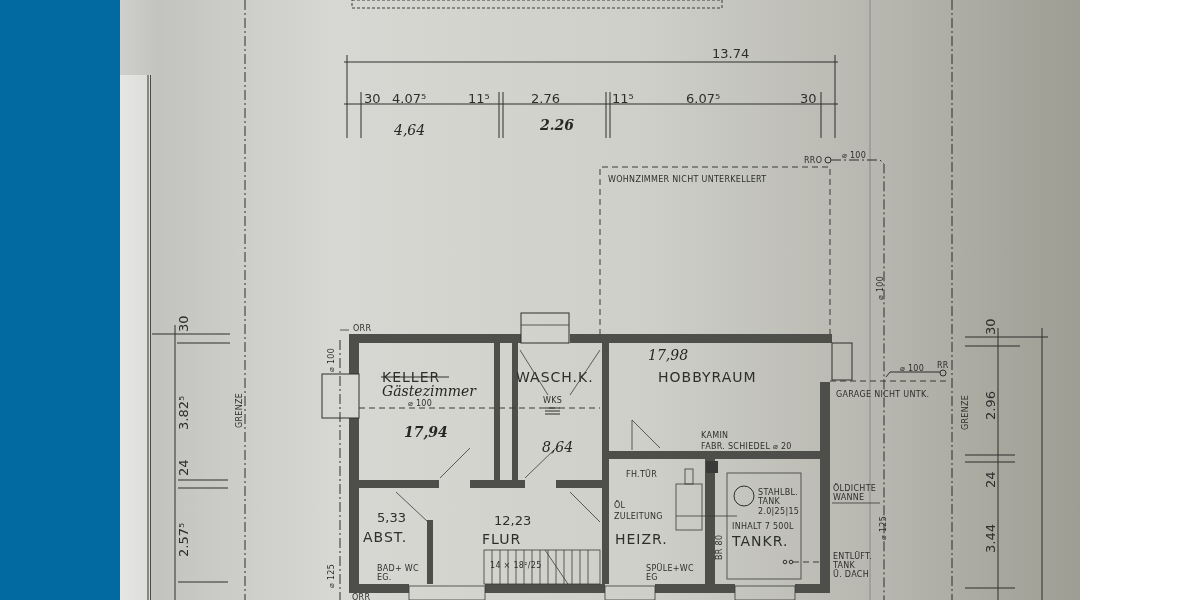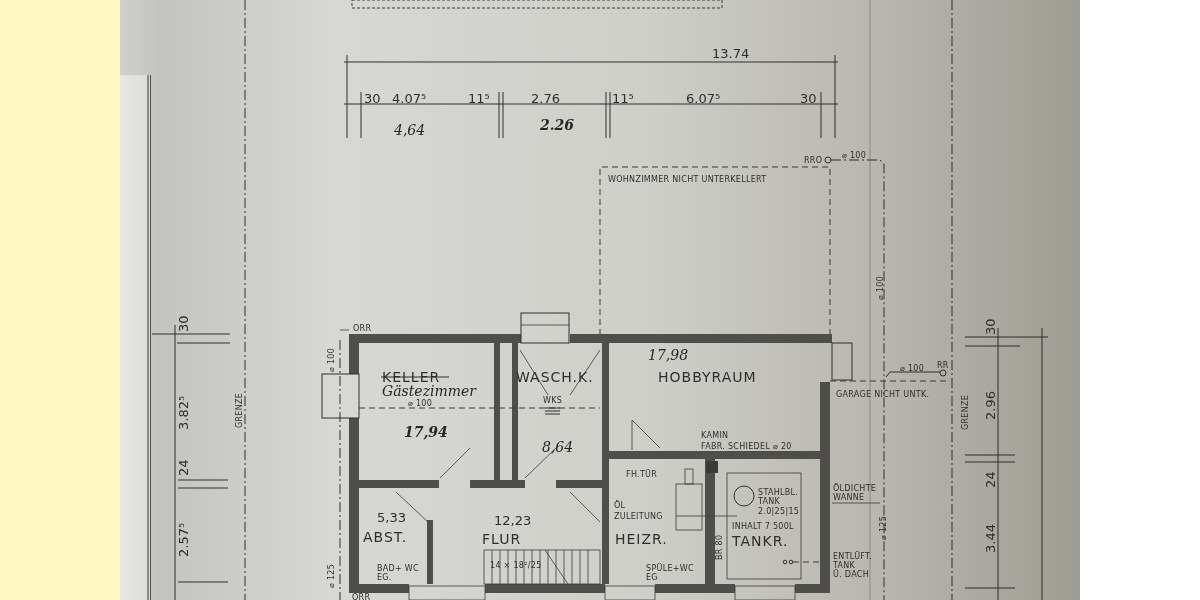--- a/index.html
+++ b/index.html
@@ -1,16 +1,16 @@
 <!DOCTYPE html>
 <html><head>
 <meta charset="utf-8">
 <style>
   html, body { margin: 0; padding: 0; width: 1200px; height: 600px; overflow: hidden; background: #ffffff; }
-  .stage { position: relative; width: 992px; height: 600px; background: #fef9c3; }
+  .stage { position: relative; width: 992px; height: 600px; background: #0369a1; }
   .photo {
     position: absolute; left: 120px; top: 0; width: 960px; height: 600px; overflow: hidden;
     background: linear-gradient(90deg, #cfcfcc 0%, #c3c3c0 4%, #d7d7d3 22%, #cfcfca 55%, #b6b6ae 80%, #9d9d94 100%);
   }
   .paper-left-strip {
     position: absolute; left: 0; top: 75px; width: 30px; height: 525px;
     background: linear-gradient(90deg, #e6e6e4, #dcdcda);
     border-right: 1px solid #4a4a48;
   }
   svg { position: absolute; left: 0; top: 0; }

